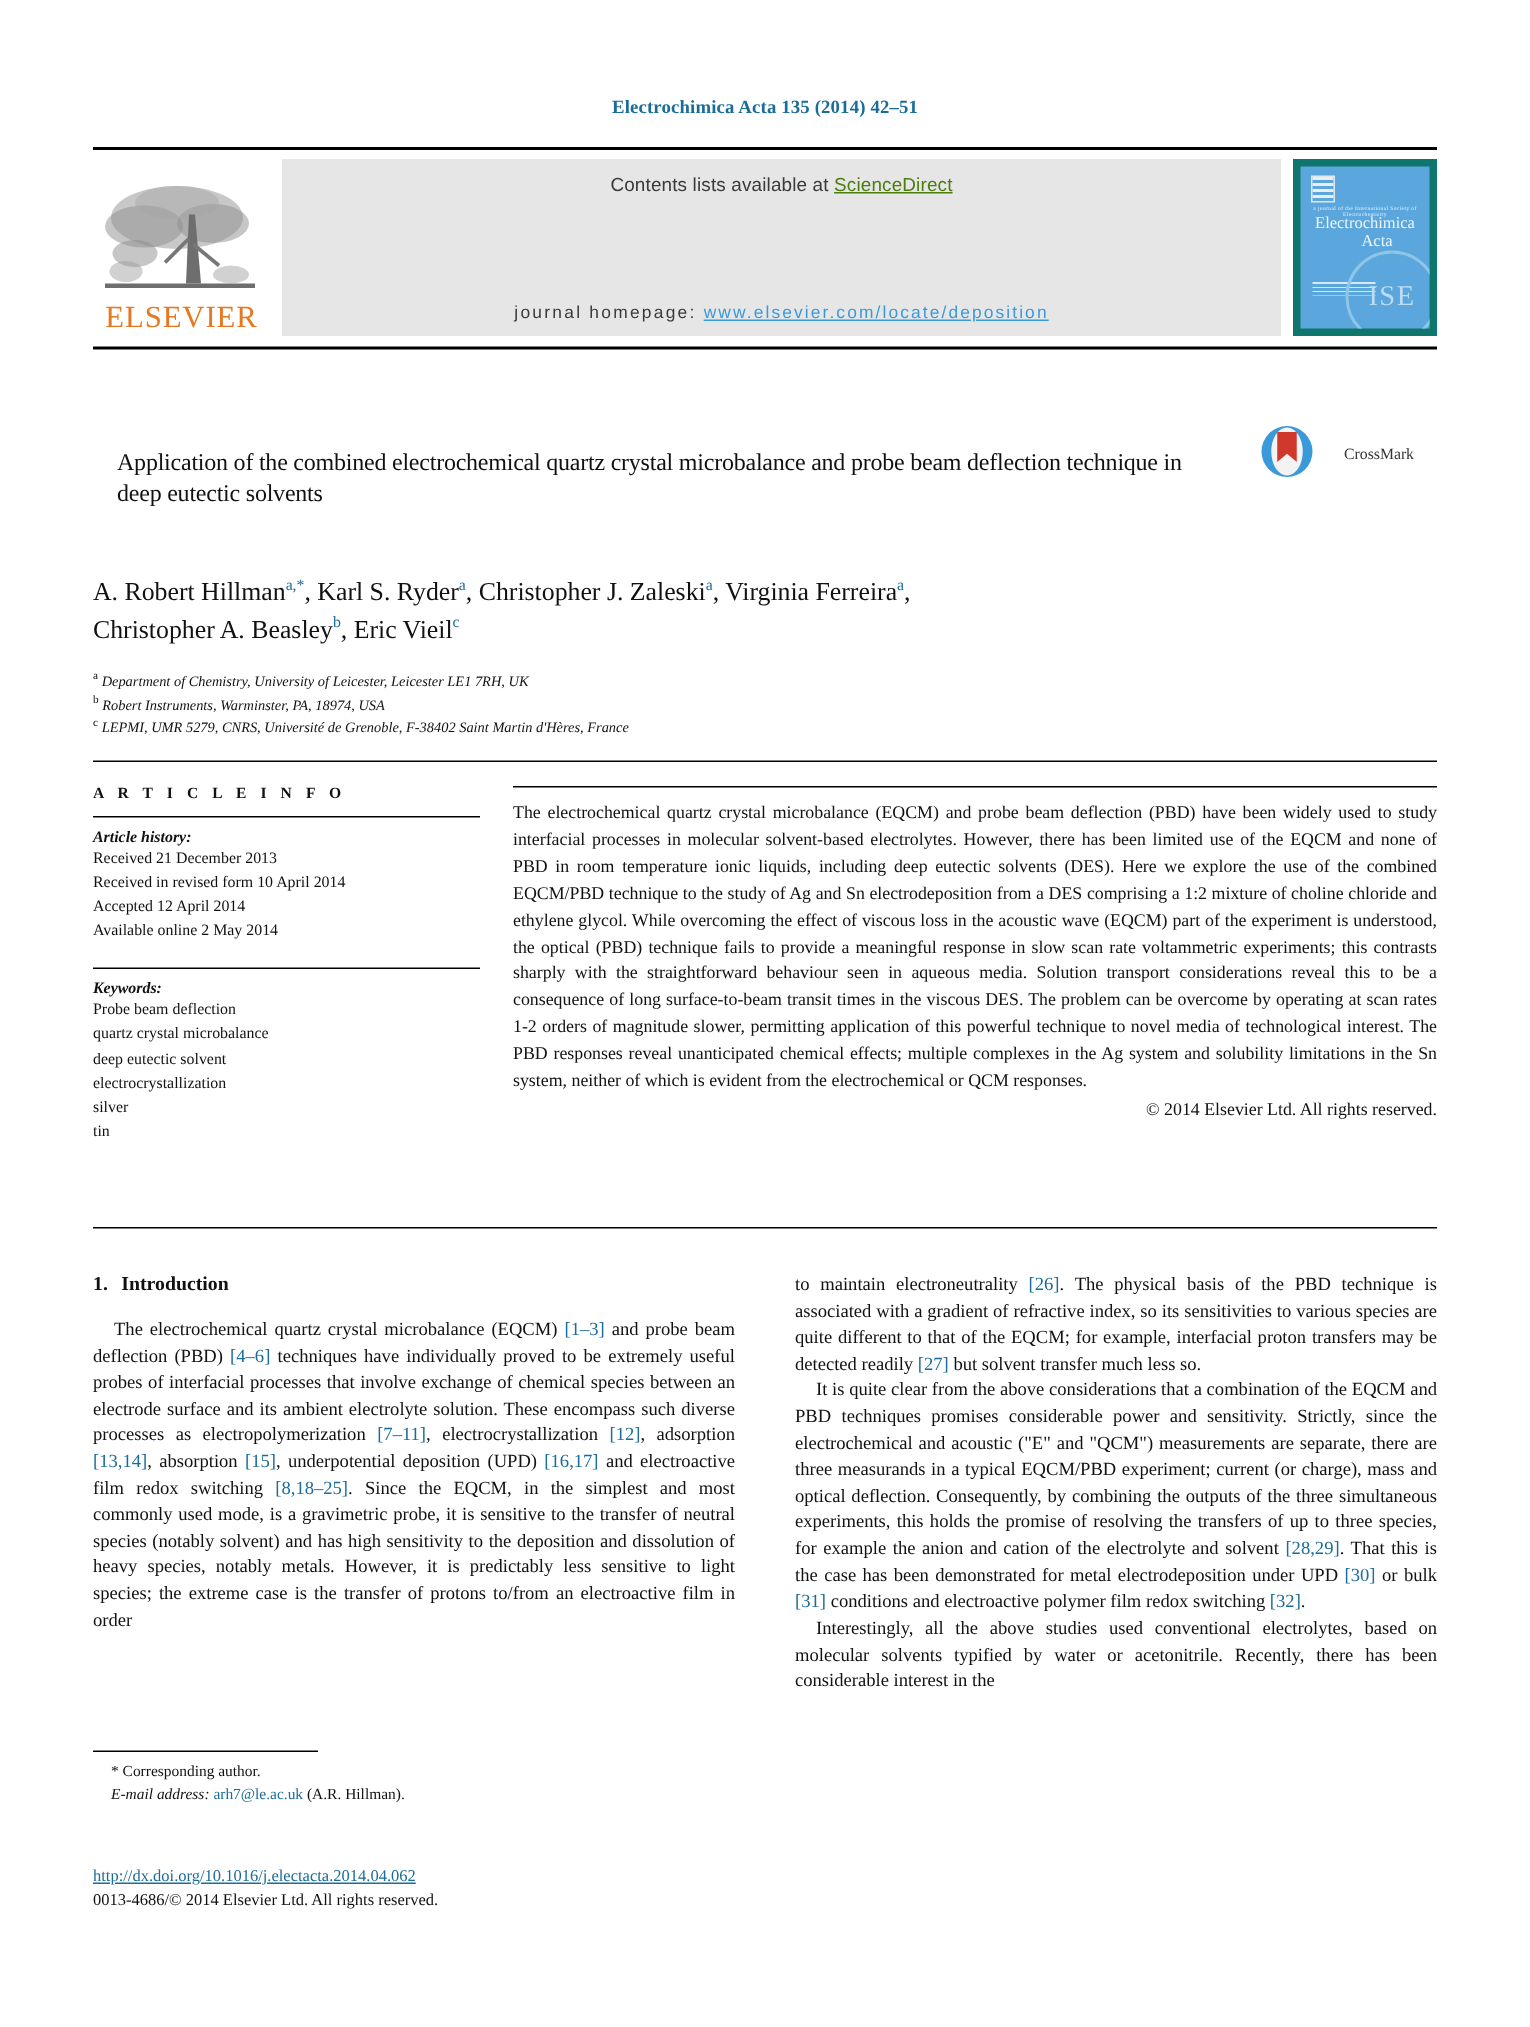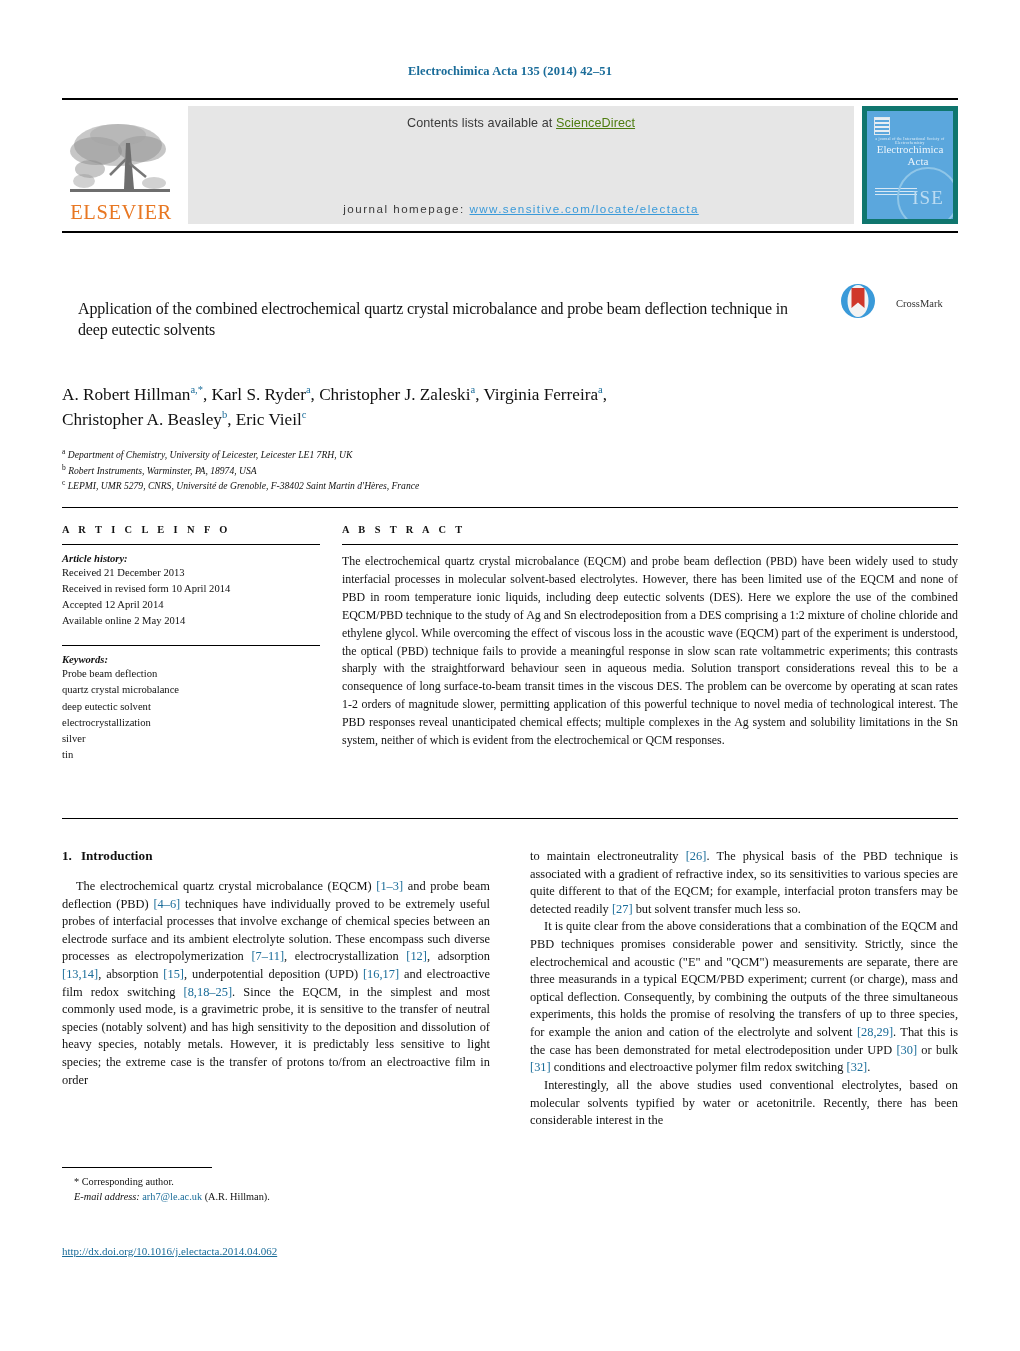--- a/index.html
+++ b/index.html
@@ -418,21 +418,21 @@
           </svg>
         </span>
         <div class="elsevier-word">ELSEVIER</div>
       </div>
 
       <div class="masthead-center">
         <div class="contents-line">
           <span>Contents lists available at </span><a class="sd" href="#">ScienceDirect</a>
         </div>
         <div class="homepage-line">
-          <span>journal homepage: </span><a class="url" href="#">www.sensitive.com/locate/electacta</a>
+          <span>journal homepage: </span><a class="url" href="#">www.elsevier.com/locate/deposition</a>
         </div>
       </div>
 
       <div class="cover-thumb">
         <div class="cover-elsevier-mark"></div>
         <div class="cover-sub">a journal of the International Society of Electrochemistry</div>
         <div class="cover-title">
           <span>Electrochimica</span>
           <span class="l2">Acta</span>
         </div>
@@ -486,23 +486,23 @@
       <div class="info-label">Keywords:</div>
       <div class="info-line">Probe beam deflection</div>
       <div class="info-line">quartz crystal microbalance</div>
       <div class="info-line">deep eutectic solvent</div>
       <div class="info-line">electrocrystallization</div>
       <div class="info-line">silver</div>
       <div class="info-line">tin</div>
     </div>
 
     <div class="col-abstract">
-      <div class="sec-head">A B S T R A C T</div>
       <div class="thin-rule"></div>
       <div class="abstract-text">The electrochemical quartz crystal microbalance (EQCM) and probe beam deflection (PBD) have been widely used to study interfacial processes in molecular solvent-based electrolytes. However, there has been limited use of the EQCM and none of PBD in room temperature ionic liquids, including deep eutectic solvents (DES). Here we explore the use of the combined EQCM/PBD technique to the study of Ag and Sn electrodeposition from a DES comprising a 1:2 mixture of choline chloride and ethylene glycol. While overcoming the effect of viscous loss in the acoustic wave (EQCM) part of the experiment is understood, the optical (PBD) technique fails to provide a meaningful response in slow scan rate voltammetric experiments; this contrasts sharply with the straightforward behaviour seen in aqueous media. Solution transport considerations reveal this to be a consequence of long surface-to-beam transit times in the viscous DES. The problem can be overcome by operating at scan rates 1-2 orders of magnitude slower, permitting application of this powerful technique to novel media of technological interest. The PBD responses reveal unanticipated chemical effects; multiple complexes in the Ag system and solubility limitations in the Sn system, neither of which is evident from the electrochemical or QCM responses.</div>
+      <div class="copyright-line">© 2014 Elsevier Ltd. All rights reserved.</div>
     </div>
 
   </div>
 
   <div class="rule-under-abstract"></div>
 
   <div class="body-cols">
 
     <div class="bcol">
       <div class="sec-title">
@@ -520,15 +520,16 @@
   </div>
 
   <div class="footnote-rule"></div>
   <div class="footnote">
     <div><span class="indent">* Corresponding author.</span></div>
     <div class="indent"><em>E-mail address:</em> <a href="#">arh7@le.ac.uk</a> <span>(A.R. Hillman).</span></div>
   </div>
 
   <div class="doi-block">
     <div><a class="doi-link" href="#">http://dx.doi.org/10.1016/j.electacta.2014.04.062</a></div>
+    <div>0013-4686/© 2014 Elsevier Ltd. All rights reserved.</div>
   </div>
 
 </div>
 
 </body></html>

